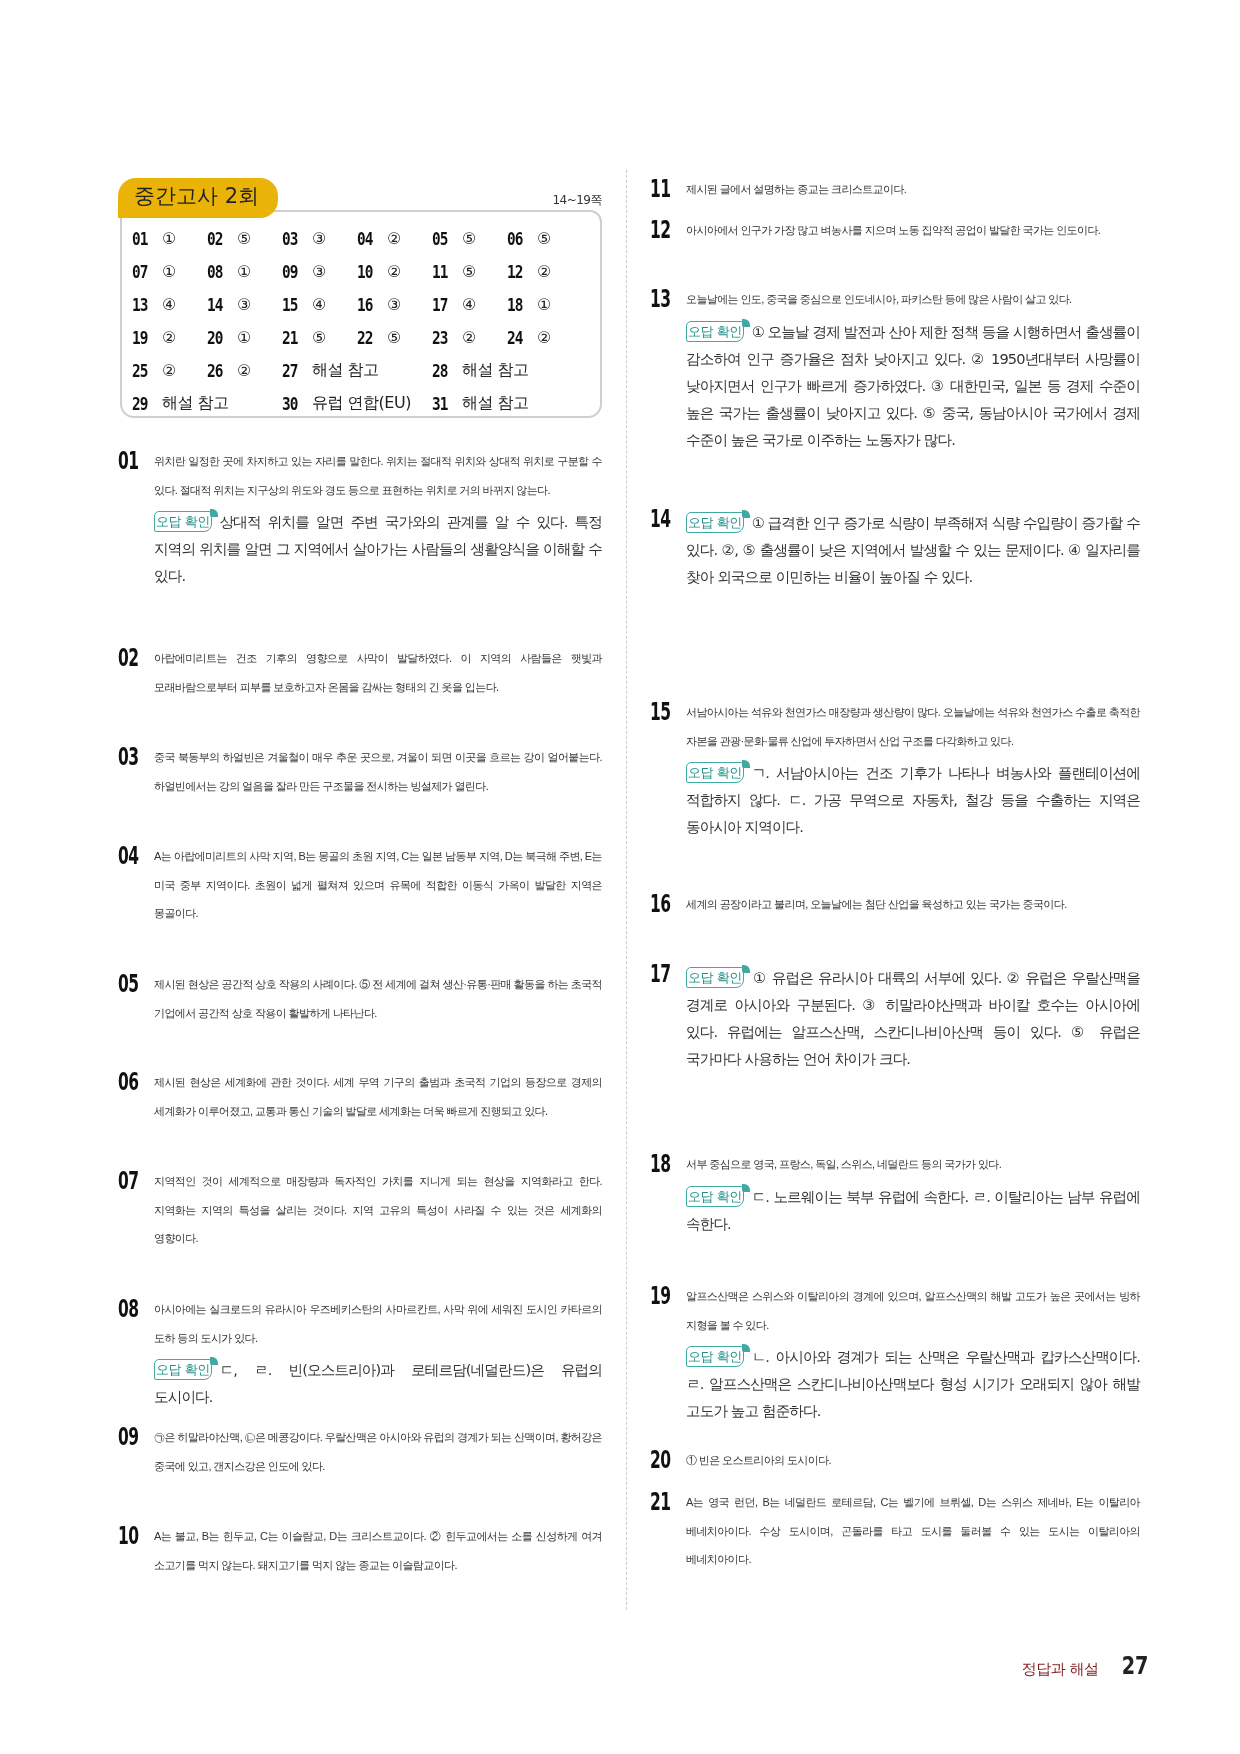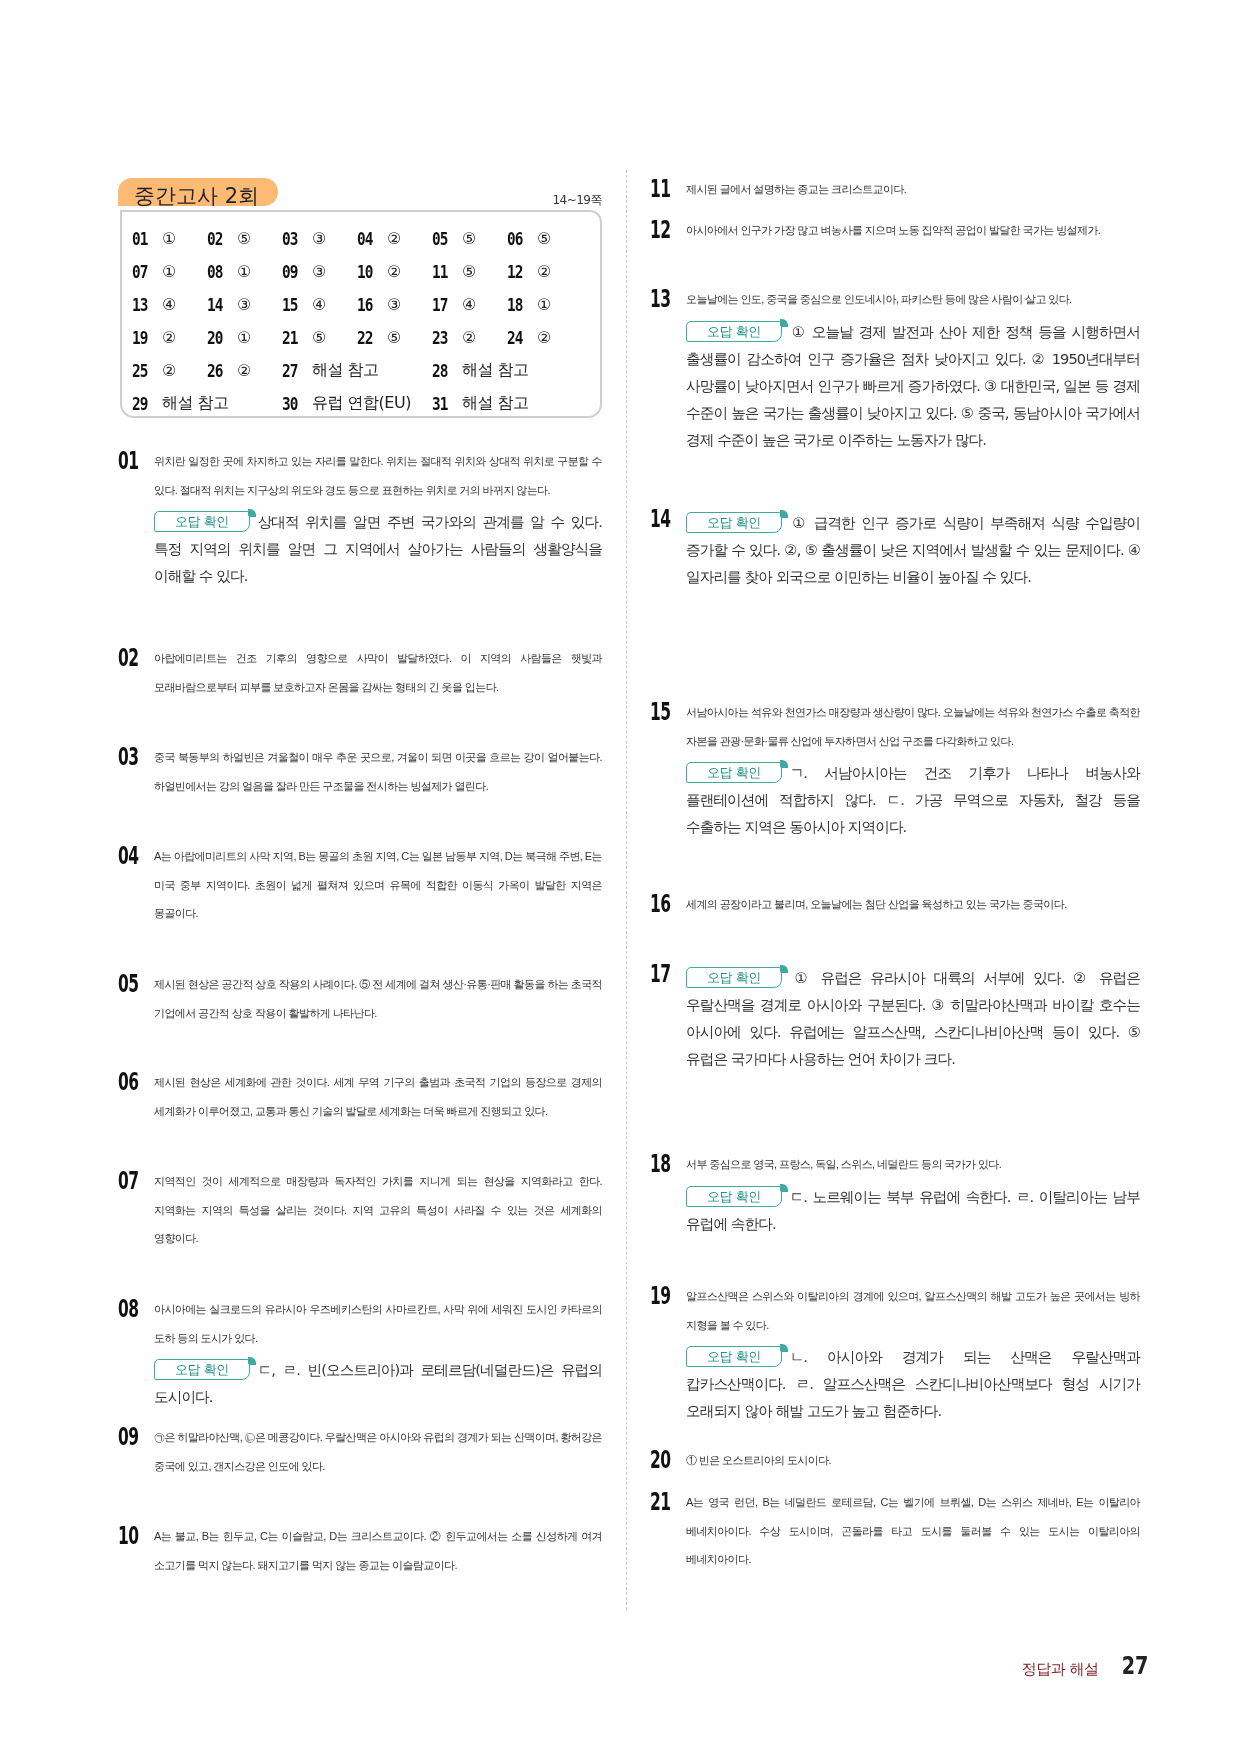--- a/index.html
+++ b/index.html
@@ -3,21 +3,21 @@
 <meta charset="utf-8">
 <style>
   * { box-sizing: border-box; margin: 0; padding: 0; }
   html, body { width: 1240px; height: 1754px; background: #ffffff; }
   body { position: relative; font-family: "DejaVu Serif", serif; color: #333; overflow: hidden; }
 
   .page { position: absolute; left: 0; top: 0; width: 1240px; height: 1754px; }
 
   
   .answer-box { position: absolute; left: 118px; top: 178px; width: 484px; height: 240px; }
-  .answer-tab { position: absolute; left: 0; top: 0; height: 28px; width: 160px; background: #fdba74;
+  .answer-tab { position: absolute; left: 0; top: 0; height: 40px; width: 160px; background: #eab308;
     border-radius: 18px 18px 18px 0; padding-left: 16px; font-family: "DejaVu Sans", sans-serif;
     font-size: 21px; line-height: 36px; color: #222; }
   .answer-pages { position: absolute; right: 0; top: 14px; font-family: "DejaVu Sans", sans-serif;
     font-size: 12px; color: #333; letter-spacing: -0.5px; }
   .answer-frame { position: absolute; left: 2px; top: 32px; width: 482px; height: 208px;
     border: 2px solid #cfcfcf; border-radius: 0 12px 14px 14px; border-top-left-radius: 0; }
   .answer-grid { position: absolute; left: 14px; top: 44px; width: 460px; }
   .answer-row { display: flex; height: 33px; align-items: center; }
   .answer-cell { width: 75px; display: flex; align-items: center; white-space: nowrap; }
   .answer-cell.wide { width: 150px; }
@@ -32,21 +32,21 @@
   .divider { position: absolute; left: 626px; top: 170px; height: 1440px; border-left: 1px dashed #cccccc; }
 
   .item { position: absolute; left: 0; width: 100%; }
   .item-num { position: absolute; left: 0; top: 0; font-family: "DejaVu Sans", sans-serif; font-weight: bold;
     font-size: 25px; color: #111; transform: scaleX(0.62); transform-origin: left top; letter-spacing: -1px; line-height: 28px; }
   .item-body { margin-left: 36px; font-family: Liberation Sans, sans-serif; font-size: 11px; line-height: 28.5px;
     color: #333; text-align: justify; letter-spacing: -0.6px; word-break: keep-all; }
   .note { margin-left: 36px; margin-top: 4px; font-family: "DejaVu Sans", sans-serif; font-size: 14.6px;
     line-height: 27px; color: #333; text-align: justify; letter-spacing: -0.9px; word-break: keep-all; }
   .note-badge { display: inline-block; position: relative; border: 1.5px solid #3fa9a2; border-radius: 5px 3px 8px 2px;
-    color: #1e8f88; font-size: 13px; padding: 0 20px; line-height: 19px; margin-right: 8px; letter-spacing: -0.5px;
+    color: #1e8f88; font-size: 13px; padding: 0 1px; line-height: 19px; margin-right: 8px; letter-spacing: -0.5px;
     vertical-align: 1px; background: #fff; }
   .note-badge::after { content: ""; position: absolute; right: -7px; top: -3px; width: 8px; height: 8px;
     background: #3fa9a2; border-radius: 0 6px 0 2px; }
 
   .footer { position: absolute; right: 92px; top: 1652px; display: flex; align-items: baseline; }
   .footer-label { font-family: "DejaVu Sans", sans-serif; font-size: 15px; color: #7f1d1d; margin-right: 16px; letter-spacing: -0.5px; }
   .footer-page { font-family: "DejaVu Sans", sans-serif; font-weight: bold; font-size: 24px; color: #222;
     transform: scaleX(0.8); transform-origin: right bottom; display: inline-block; }
 </style>
 </head>
@@ -246,21 +246,21 @@
     </div>
   </div>
 
   <div class="col col-right">
     <div class="item" style="top:175px">
       <div class="item-num">11</div>
       <div class="item-body">제시된 글에서 설명하는 종교는 크리스트교이다.</div>
     </div>
     <div class="item" style="top:216px">
       <div class="item-num">12</div>
-      <div class="item-body">아시아에서 인구가 가장 많고 벼농사를 지으며 노동 집약적 공업이 발달한 국가는 빙설제가.</div>
+      <div class="item-body">아시아에서 인구가 가장 많고 벼농사를 지으며 노동 집약적 공업이 발달한 국가는 인도이다.</div>
     </div>
     <div class="item" style="top:285px">
       <div class="item-num">13</div>
       <div class="item-body">오늘날에는 인도, 중국을 중심으로 인도네시아, 파키스탄 등에 많은 사람이 살고 있다.</div>
       <div class="note"><span class="note-badge">오답 확인</span><span>① 오늘날 경제 발전과 산아 제한 정책 등을 시행하면서 출생률이 감소하여 인구 증가율은 점차 낮아지고 있다. ② 1950년대부터 사망률이 낮아지면서 인구가 빠르게 증가하였다. ③ 대한민국, 일본 등 경제 수준이 높은 국가는 출생률이 낮아지고 있다. ⑤ 중국, 동남아시아 국가에서 경제 수준이 높은 국가로 이주하는 노동자가 많다.</span></div>
     </div>
     <div class="item" style="top:505px">
       <div class="item-num">14</div>
       <div class="note"><span class="note-badge">오답 확인</span><span>① 급격한 인구 증가로 식량이 부족해져 식량 수입량이 증가할 수 있다. ②, ⑤ 출생률이 낮은 지역에서 발생할 수 있는 문제이다. ④ 일자리를 찾아 외국으로 이민하는 비율이 높아질 수 있다.</span></div>
     </div>

